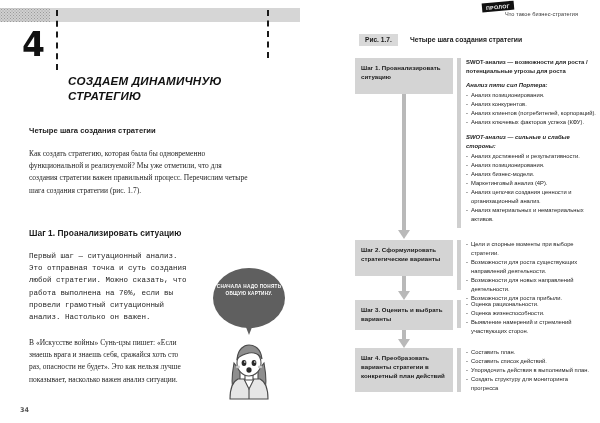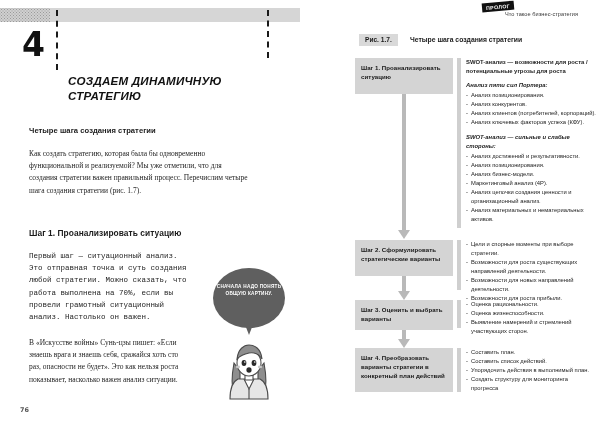--- a/index.html
+++ b/index.html
@@ -187,21 +187,21 @@
     <div class="chap-dash-right"></div>
 
     <div class="chap-num">4</div>
     <div class="chap-title">СОЗДАЕМ ДИНАМИЧНУЮ СТРАТЕГИЮ</div>
 
     <div class="sec-head" id="h-four-steps">Четыре шага создания стратегии</div>
     <div class="body-par" id="par-intro">Как создать стратегию, которая была бы одновременно функциональной и реализуемой? Мы уже отметили, что для создания стратегии важен правильный процесс. Перечислим четыре шага создания стратегии (рис. 1.7).</div>
 
     <div class="sec-head" id="h-step1">Шаг 1. Проанализировать ситуацию</div>
     <div class="body-par" id="par-step1">Первый шаг — ситуационный анализ. Это отправная точка и суть создания любой стратегии. Можно сказать, что работа выполнена на 70%, если вы провели грамотный ситуационный анализ. Настолько он важен.</div>
-    <div class="body-par" id="par-sun">В «Искусстве войны» Сунь-цзы пишет: «Если знаешь врага и знаешь себя, сражайся хоть сто раз, опасности не будет». Это как нельзя роста показывает, насколько важен анализ ситуации.</div>
+    <div class="body-par" id="par-sun">В «Искусстве войны» Сунь-цзы пишет: «Если знаешь врага и знаешь себя, сражайся хоть сто раз, опасности не будет». Это как нельзя лучше показывает, насколько важен анализ ситуации.</div>
 
     <div class="bubble"></div>
     <div class="bubble-tail"></div>
     <div class="bubble-text">СНАЧАЛА НАДО ПОНЯТЬ ОБЩУЮ КАРТИНУ.</div>
 
     <svg class="chara" viewBox="0 0 54 62">
       <g fill="none" stroke="#4a4a4a" stroke-width="1.1">
 
         <path d="M12 22 C9 38 10 48 12 54 L18 54 L18 30 Z" fill="#8e8e8e" stroke="#4a4a4a"></path>
         <path d="M42 22 C45 38 44 48 42 54 L36 54 L36 30 Z" fill="#8e8e8e" stroke="#4a4a4a"></path>
@@ -218,21 +218,21 @@
       </g>
       <ellipse cx="22" cy="22" rx="2.4" ry="3" fill="#2b2b2b"></ellipse>
       <ellipse cx="32" cy="22" rx="2.4" ry="3" fill="#2b2b2b"></ellipse>
       <circle cx="22.8" cy="21" r="0.8" fill="#fff"></circle>
       <circle cx="32.8" cy="21" r="0.8" fill="#fff"></circle>
       <ellipse cx="27" cy="29" rx="2.6" ry="2.8" fill="#2b2b2b"></ellipse>
       <ellipse cx="16" cy="26" rx="2.2" ry="1.4" fill="#c9c9c9"></ellipse>
       <ellipse cx="38" cy="26" rx="2.2" ry="1.4" fill="#c9c9c9"></ellipse>
     </svg>
 
-    <div class="folio" id="folio-left">76</div>
+    <div class="folio" id="folio-left">34</div>
   </div>
 
   <div id="right-page">
 
     <div class="prolog-tab">ПРОЛОГ</div>
     <div class="run-head">Что такое бизнес-стратегия</div>
 
     <div class="fig-label">Рис. 1.7.</div>
     <div class="fig-caption">Четыре шага создания стратегии</div>
 

